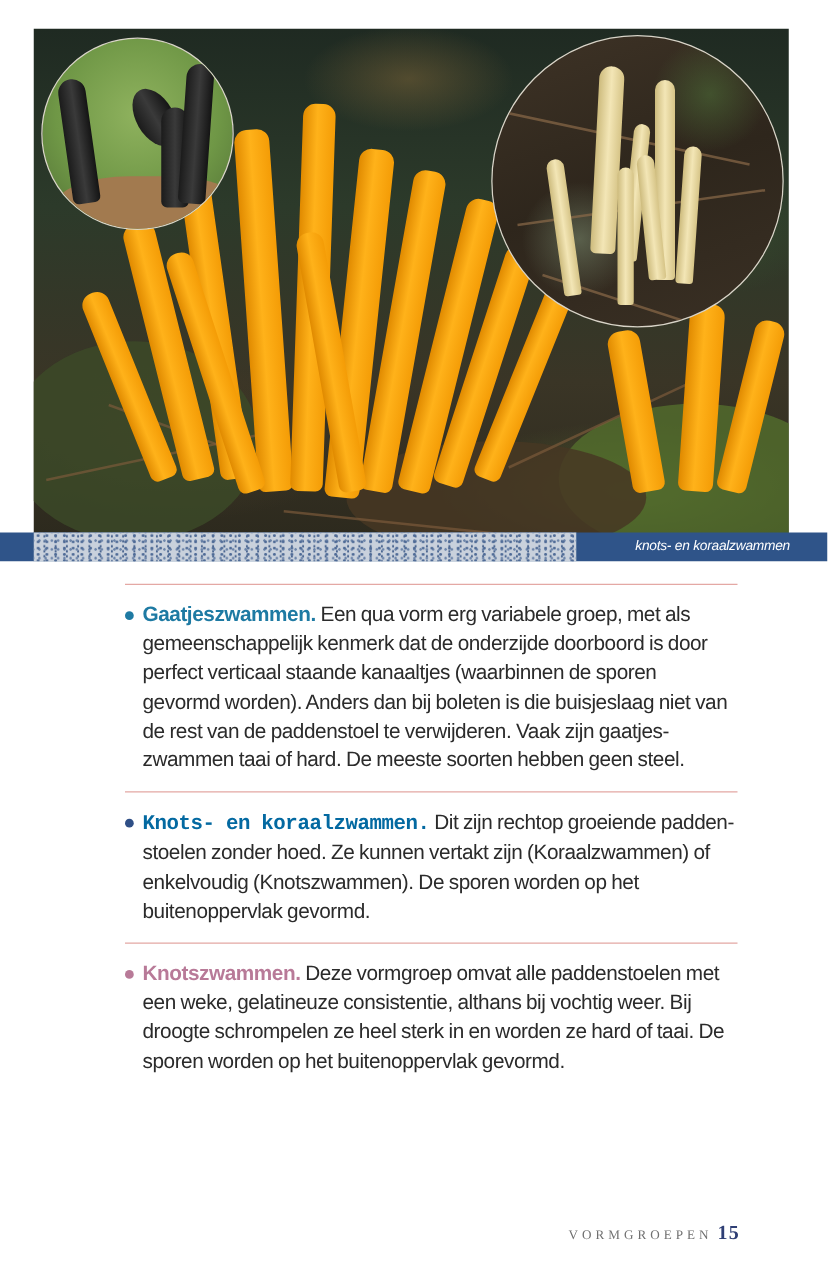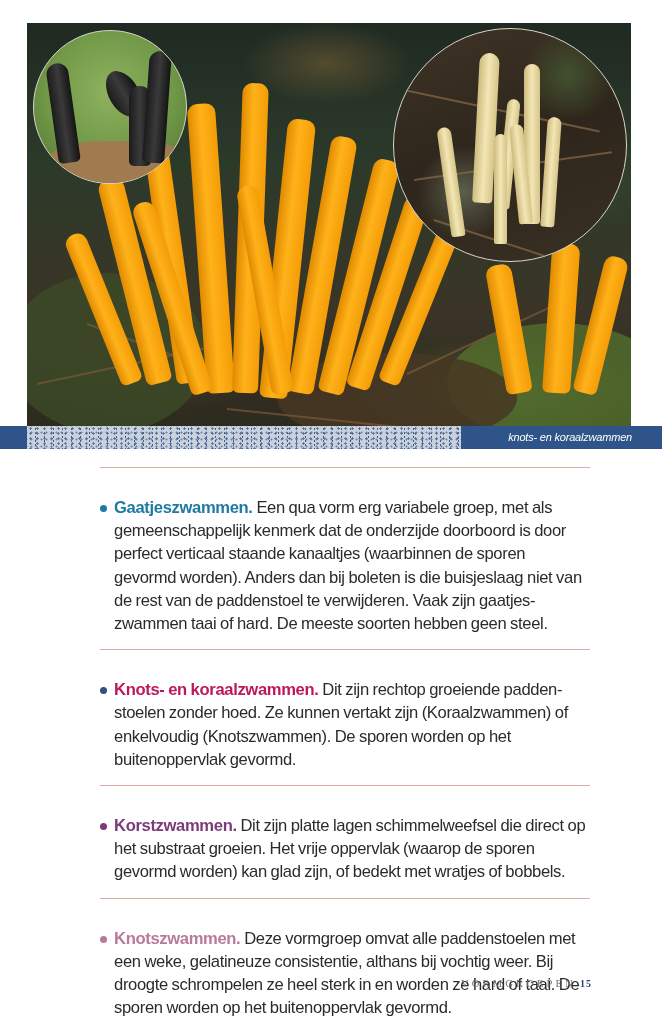--- a/index.html
+++ b/index.html
@@ -62,36 +62,36 @@
       background-position: 0 0, 2px 3px, 4px 1px;
     }
     .band-label {
       position: absolute; right: 30px; top: 426px; height: 23px; line-height: 23px;
       color: #ffffff; font-style: italic; font-size: 11px;
       font-family: "Liberation Sans Narrow", "Liberation Sans", sans-serif;
       letter-spacing: -0.2px;
     }
 
     .entries { position: absolute; left: 100px; top: 467px; width: 490px; }
-    .entry { border-top: 1.5px solid #e4a8a4; padding: 28px 0 14px 0; }
+    .entry { border-top: 1.5px solid #e4a8a4; padding: 12px 0 14px 0; }
     .entry p {
       font-size: 16.6px; line-height: 23.2px; padding-left: 14px; position: relative;
       font-family: "Liberation Sans", sans-serif; color: #2b2b2b;
       letter-spacing: -0.35px; word-spacing: -0.5px;
     }
     .bullet {
       position: absolute; left: 0; top: 9px; width: 7px; height: 7px; border-radius: 50%;
     }
     .term { font-weight: bold; }
 
     .footer {
       position: absolute; right: 70px; top: 978px; font-size: 10.5px;
       letter-spacing: 3.2px; color: #707070; font-family: "Liberation Serif", serif;
     }
-    .footer .page-num { color: #2f3f75; font-weight: bold; letter-spacing: 1px; margin-left: 4px; font-size: 10px; }
+    .footer .page-num { color: #2f3f75; font-weight: bold; letter-spacing: 1px; margin-left: 4px; font-size: 16px; }
   </style>
 </head>
 <body>
 
 <div class="photo">
   <div class="moss" style="left:-20px;top:250px;width:200px;height:160px;background:rgba(60,75,40,0.8);"></div>
   <div class="moss" style="left:420px;top:300px;width:220px;height:120px;background:rgba(85,115,45,0.75);"></div>
   <div class="moss" style="left:250px;top:330px;width:240px;height:90px;background:rgba(70,55,35,0.85);"></div>
   <div class="twig" style="left:10px;top:360px;width:180px;transform:rotate(-12deg);"></div>
   <div class="twig" style="left:200px;top:385px;width:220px;transform:rotate(6deg);"></div>
@@ -144,27 +144,21 @@
 <div class="entries">
   <div class="entry">
     <p>
       <span class="bullet" style="background:#1e7aa3;"></span>
       <span class="term" style="color:#1e7aa3;">Gaatjeszwammen.</span><span> Een qua vorm erg variabele groep, met als gemeenschappelijk kenmerk dat de onderzijde doorboord is door perfect verticaal staande kanaaltjes (waarbinnen de sporen gevormd worden). Anders dan bij boleten is die buisjeslaag niet van de rest van de paddenstoel te verwijderen. Vaak zijn gaatjes-zwammen taai of hard. De meeste soorten hebben geen steel.</span>
     </p>
   </div>
   <div class="entry">
     <p>
       <span class="bullet" style="background:#2f4f86;"></span>
-      <span class="term" style="color:#be185d;">Knots- en koraalzwammen.</span><span> Dit zijn rechtop groeiende padden-stoelen zonder hoed. Ze kunnen vertakt zijn (Koraalzwammen) of enkelvoudig (Knotszwammen). De sporen worden op het buitenoppervlak gevormd.</span>
-    </p>
-  </div>
-  <div class="entry">
-    <p>
-      <span class="bullet" style="background:#7b3a78;"></span>
-      <span class="term" style="color:#7b3a78;">Korstzwammen.</span><span> Dit zijn platte lagen schimmelweefsel die direct op het substraat groeien. Het vrije oppervlak (waarop de sporen gevormd worden) kan glad zijn, of bedekt met wratjes of bobbels.</span>
+      <span class="term" style="color:#0369a1;font-family:Liberation Mono, monospace;">Knots- en koraalzwammen.</span><span> Dit zijn rechtop groeiende padden-stoelen zonder hoed. Ze kunnen vertakt zijn (Koraalzwammen) of enkelvoudig (Knotszwammen). De sporen worden op het buitenoppervlak gevormd.</span>
     </p>
   </div>
   <div class="entry">
     <p>
       <span class="bullet" style="background:#b87a98;"></span>
       <span class="term" style="color:#b87a98;">Knotszwammen.</span><span> Deze vormgroep omvat alle paddenstoelen met een weke, gelatineuze consistentie, althans bij vochtig weer. Bij droogte schrompelen ze heel sterk in en worden ze hard of taai. De sporen worden op het buitenoppervlak gevormd.</span>
     </p>
   </div>
 </div>
 

